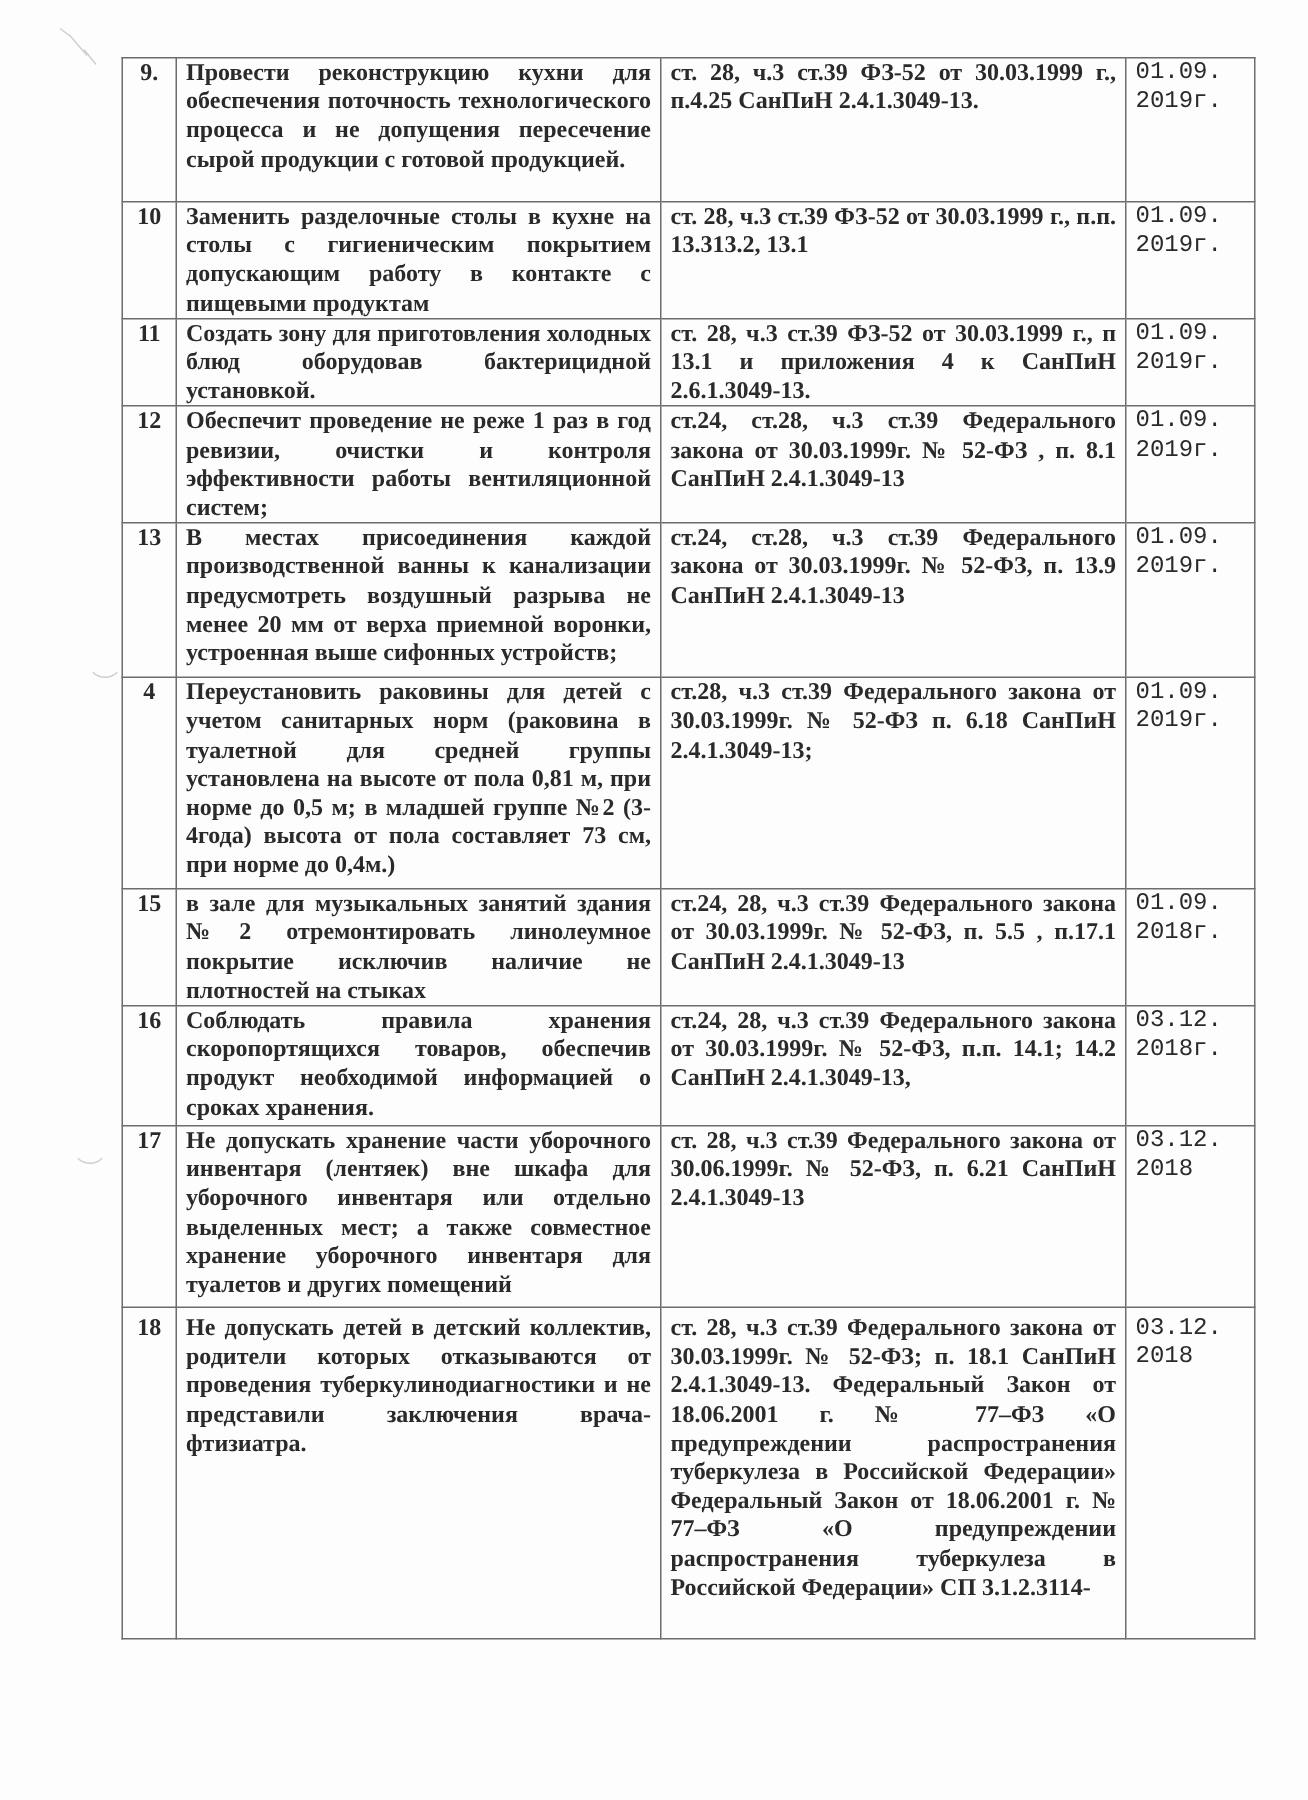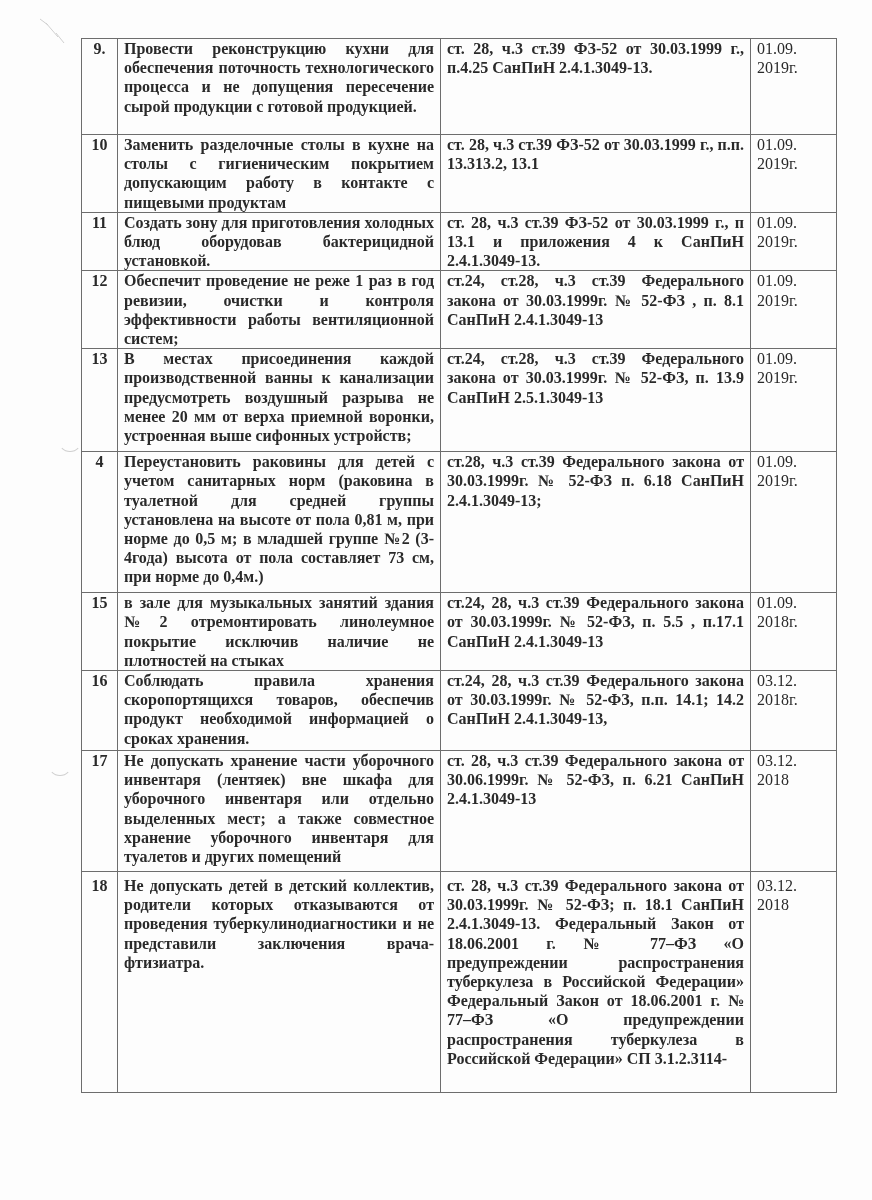--- a/index.html
+++ b/index.html
@@ -18,21 +18,21 @@
   table.doc td {
     border:1px solid #6d6d6d; vertical-align:top;
     padding:0 6px 0 6px; overflow:hidden;
   }
   col.c-num { width:36px; }
   col.c-act { width:323px; }
   col.c-law { width:310px; }
   col.c-date { width:86px; }
   td.num { text-align:center; font-weight:bold; padding:0 2px; }
   td.act, td.law { text-align:justify; text-align-last:left;font-weight:bold; }
-  td.date { padding-left:8px; }
+  td.date { padding-left:8px;font-family:Liberation Mono, monospace; }
 </style>
 </head>
 <body>
 
 <div class="page">
   <svg class="scan-scribble" viewBox="0 0 30 30">
     <path d="M2 4 L10 10 M8 8 L20 22 M18 18 L26 28" stroke="#d0d0d0" stroke-width="1" fill="none"></path>
   </svg>
   <div class="scan-mark" style="left:58px;top:428px;width:22px;height:22px;"></div>
   <div class="scan-mark" style="left:48px;top:752px;width:22px;height:22px;"></div>
@@ -53,33 +53,33 @@
       </tr>
       <tr style="height:58px">
         <td class="num">10</td>
         <td class="act">Заменить разделочные столы в кухне на столы с гигиеническим покрытием допускающим работу в контакте с пищевыми продуктам</td>
         <td class="law">ст. 28, ч.3 ст.39  ФЗ-52 от 30.03.1999 г., п.п. 13.313.2, 13.1</td>
         <td class="date">01.09. 2019г.</td>
       </tr>
       <tr style="height:57px">
         <td class="num">11</td>
         <td class="act">Создать зону для приготовления холодных блюд оборудовав бактерицидной установкой.</td>
-        <td class="law">ст. 28, ч.3 ст.39  ФЗ-52 от 30.03.1999 г., п 13.1 и приложения 4 к СанПиН 2.4.1.3049-13.</td>
+        <td class="law">ст. 28, ч.3 ст.39  ФЗ-52 от 30.03.1999 г., п 13.1 и приложения 4 к СанПиН 2.6.1.3049-13.</td>
         <td class="date">01.09. 2019г.</td>
       </tr>
       <tr style="height:75px">
         <td class="num">12</td>
         <td class="act">Обеспечит проведение не реже 1 раз в год ревизии, очистки и контроля эффективности работы вентиляционной систем;</td>
         <td class="law">ст.24, ст.28, ч.3 ст.39 Федерального закона от 30.03.1999г. № 52-ФЗ , п. 8.1 СанПиН 2.4.1.3049-13</td>
         <td class="date">01.09. 2019г.</td>
       </tr>
       <tr style="height:103px">
         <td class="num">13</td>
         <td class="act">В местах присоединения каждой производственной ванны к канализации предусмотреть воздушный разрыва не менее 20 мм от верха приемной воронки, устроенная выше сифонных устройств;</td>
-        <td class="law">ст.24, ст.28, ч.3 ст.39  Федерального закона от 30.03.1999г. № 52-ФЗ, п. 13.9 СанПиН 2.5.1.3049-13</td>
+        <td class="law">ст.24, ст.28, ч.3 ст.39  Федерального закона от 30.03.1999г. № 52-ФЗ, п. 13.9 СанПиН 2.4.1.3049-13</td>
         <td class="date">01.09. 2019г.</td>
       </tr>
       <tr style="height:141px">
         <td class="num">4</td>
         <td class="act">Переустановить  раковины для детей с учетом санитарных норм (раковина в туалетной для средней группы установлена на высоте от пола 0,81 м, при  норме до 0,5 м; в  младшей группе №2 (3-4года) высота от пола составляет 73 см, при норме до 0,4м.)</td>
         <td class="law">ст.28, ч.3 ст.39 Федерального закона от 30.03.1999г. № 52-ФЗ п. 6.18 СанПиН 2.4.1.3049-13;</td>
         <td class="date">01.09. 2019г.</td>
       </tr>
       <tr style="height:74px">
         <td class="num">15</td>

